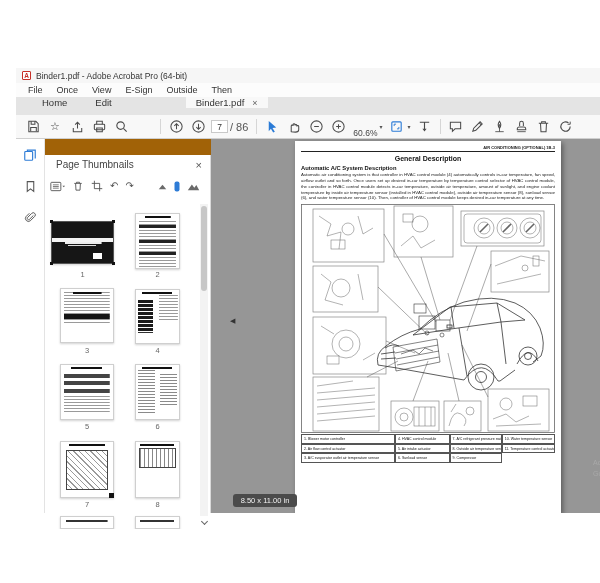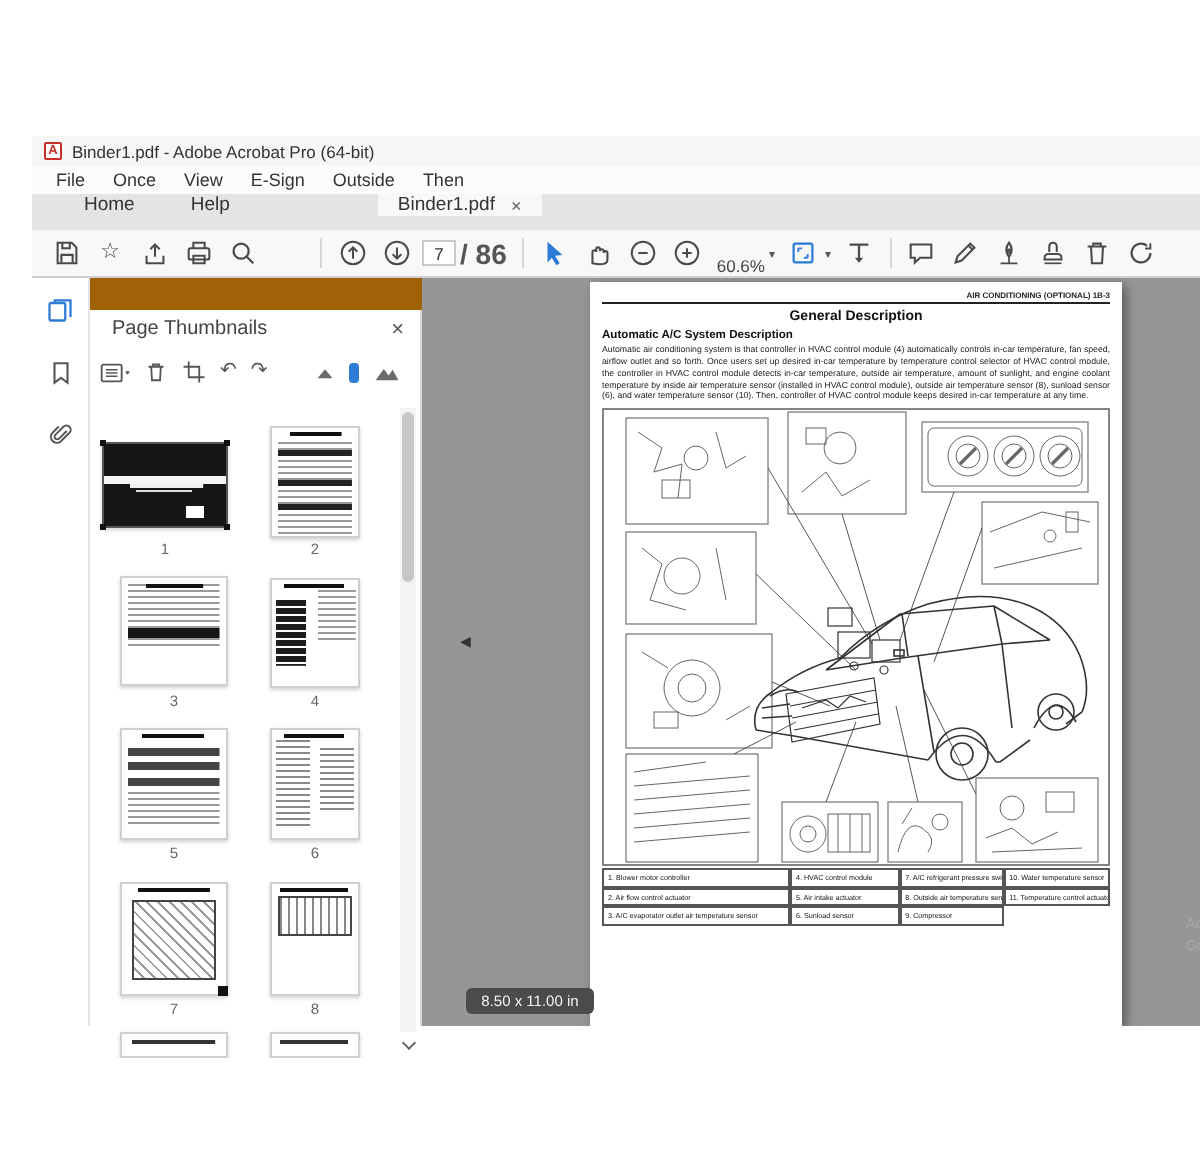--- a/index.html
+++ b/index.html
@@ -19,21 +19,21 @@
   .tab { display:flex; align-items:center; padding:0 14px; }
   .tab.active { background:#f8f8f8; margin-left:60px; gap:8px; padding:0 10px; }
   .tab .x { color:#666; font-size:9px; }
 
   
   .toolbar { height:24px; background:#f8f8f8; border-bottom:1px solid #cfcfcf; display:flex; align-items:center; padding-left:6px; }
   .tbtn { width:22px; height:20px; display:flex; align-items:center; justify-content:center; }
   .tbtn svg { display:block; }
   .tdiv { width:1px; height:15px; background:#d6d6d6; margin:0 4px; }
   .pageinput { width:17px; height:13px; border:1px solid #c9c9c9; background:#fff; font-size:8.5px; color:#333; text-align:center; line-height:12px; margin:0 2px 0 2px; }
-  .pagesep { font-size:14px; color:#555; margin-right:4px;font-weight:bold; }
+  .pagesep { font-size:11px; color:#555; margin-right:4px; }
   .zoomtext { font-size:8.5px; color:#444; margin:12px 2px 0 4px; }
   .caret { font-size:6px; color:#555; margin-right:3px; }
   .star { font-size:11px; color:#4a4a4a; line-height:11px; }
 
   
   .main { display:flex; height:374px; }
 
   .iconstrip { width:29px; background:#fff; border-right:1px solid #e3e3e3; display:flex; flex-direction:column; align-items:center; padding-top:9px; gap:13px; }
 
   .panel { width:166px; background:#fff; border-right:1px solid #d9d9d9; position:relative; font-size:10px;margin-top:16px; }
@@ -141,21 +141,21 @@
     <span class="menuitem">E-Sign</span>
     <span class="menuitem">Outside</span>
     <span class="menuitem">Then</span>
   </div>
 
   <div class="tabbar">
     <div class="tab">
         <span>Home</span>
       </div>
     <div class="tab">
-        <span>Help</span>
+        <span>Edit</span>
       </div>
     <div class="tab active">
       <span>Binder1.pdf</span>
       <span class="x">×</span>
     </div>
   </div>
 
   <div class="toolbar">
     <span class="tbtn">
         <svg width="15" height="15" viewBox="0 0 16 16" fill="none" stroke="#4a4a4a" stroke-width="1.1">

